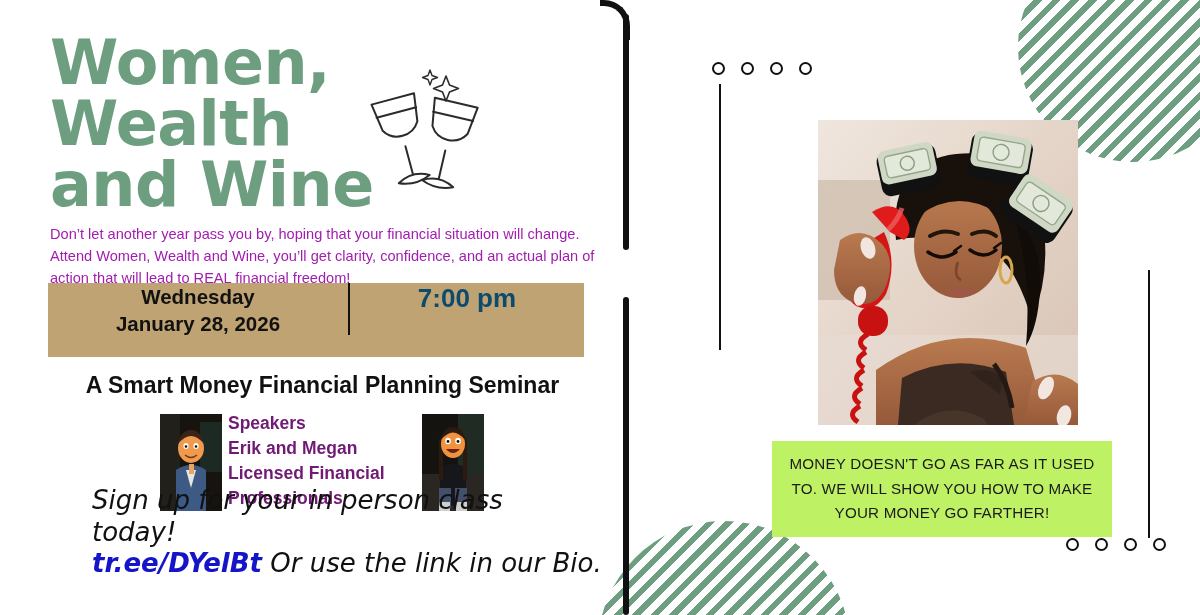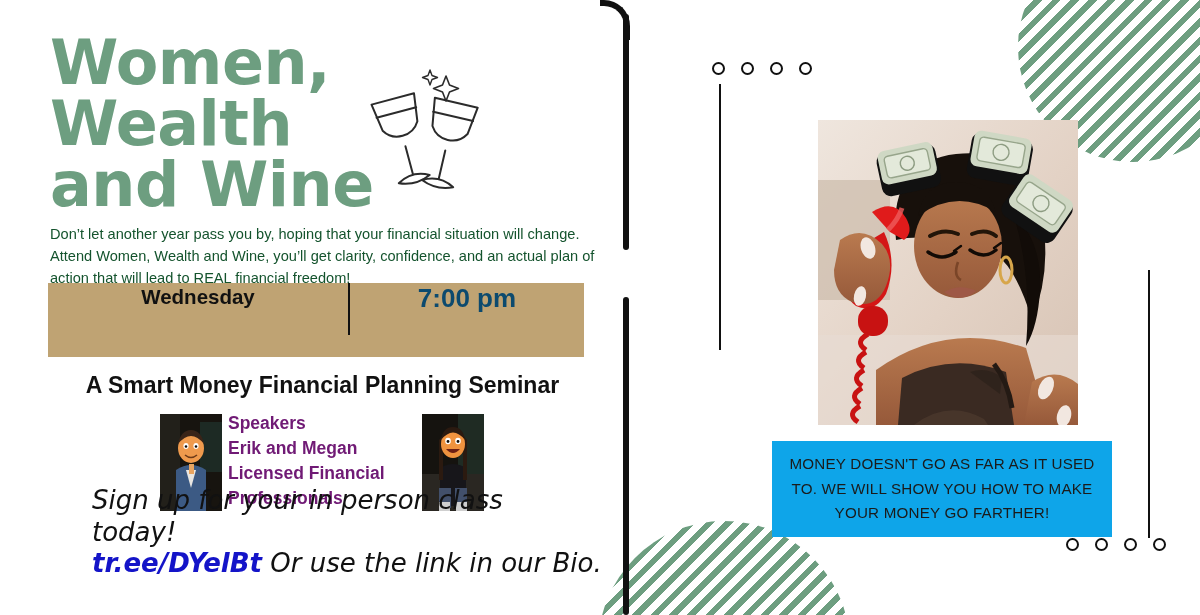--- a/index.html
+++ b/index.html
@@ -147,21 +147,21 @@
     height: 130px;
   }
 
   #intro-paragraph {
     position: absolute;
     left: 50px;
     top: 208px;
     width: 545px;
     font-size: 14.6px;
     line-height: 1.52;
-    color: #14532d;
+    color: #a21caf;
     font-family: "Liberation Sans", sans-serif;
   }
 
   
   #date-banner {
     position: absolute;
     left: 48px;
     top: 283px;
     width: 536px;
     height: 74px;
@@ -265,21 +265,21 @@
     overflow: hidden;
     background: #d8c7bb;
   }
 
   #quote-box {
     position: absolute;
     left: 772px;
     top: 441px;
     width: 340px;
     height: 96px;
-    background: #0ea5e9;
+    background: #bef264;
     display: flex;
     align-items: center;
     justify-content: center;
   }
   #quote-text {
     text-align: center;
     color: #1b1b1b;
     font-size: 15.2px;
     line-height: 1.62;
     letter-spacing: 0.2px;
@@ -338,20 +338,21 @@
 
       <path d="M108 8 l3.5 9 l9 3.5 l-9 3.5 l-3.5 9 l-3.5 -9 l-9 -3.5 l9 -3.5 Z" stroke-width="1.6"></path>
       <path d="M92 2 l2 5.5 l5.5 2 l-5.5 2 l-2 5.5 l-2 -5.5 l-5.5 -2 l5.5 -2 Z" stroke-width="1.4"></path>
     </svg>
 
     <p id="intro-paragraph">Don’t let another year pass you by, hoping that your financial situation will change. Attend Women, Wealth and Wine, you’ll get clarity, confidence, and an actual plan of action that will lead to REAL financial freedom!</p>
 
     <div id="date-banner">
       <div id="date-group">
         <div>Wednesday</div>
+        <div>January 28, 2026</div>
       </div>
       <div id="banner-divider"></div>
       <div id="time-label">7:00 pm</div>
     </div>
 
     <div id="seminar-subtitle">A Smart Money Financial Planning Seminar</div>
 
     <div id="speakers-row">
 
       <div id="speaker-photo-erik" class="speaker-photo">

